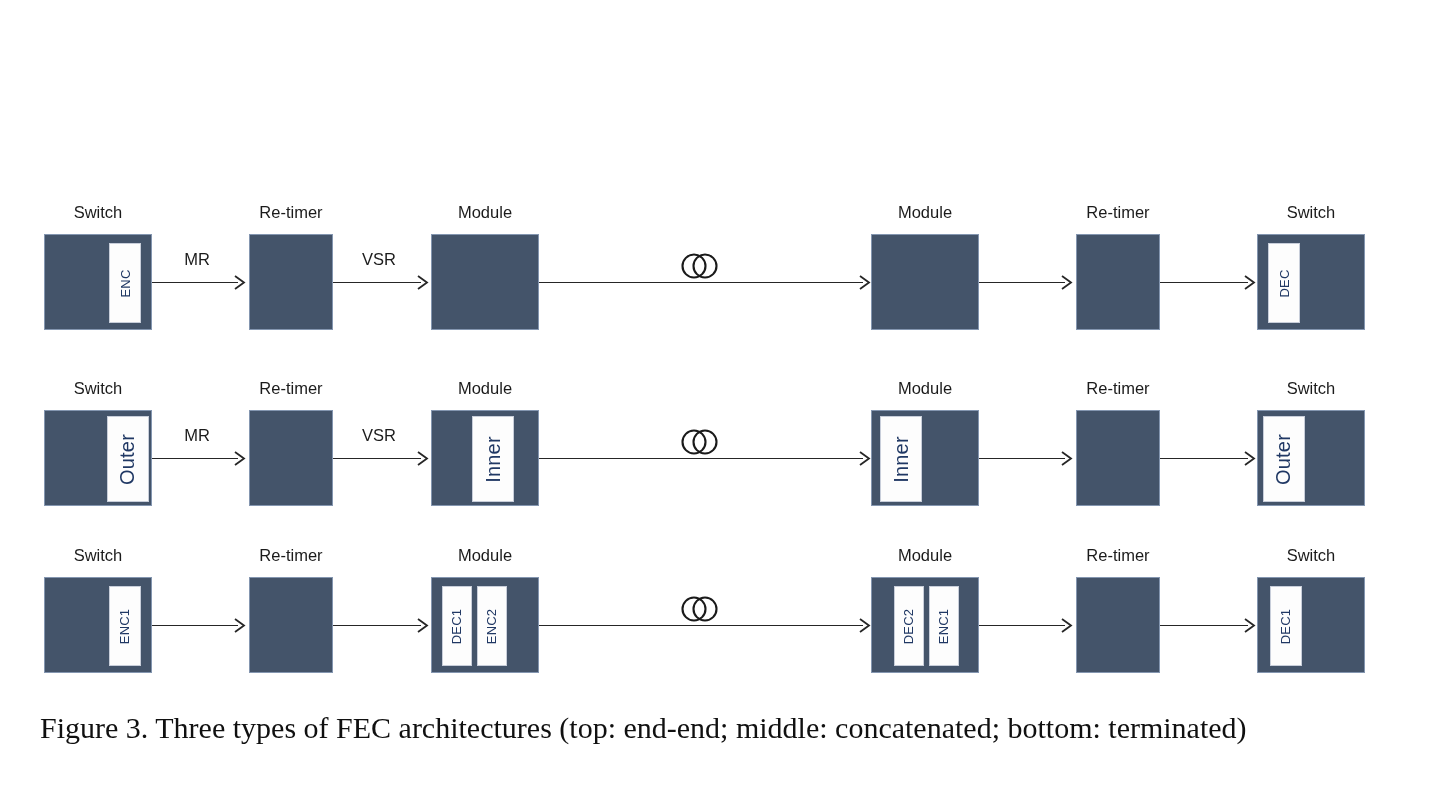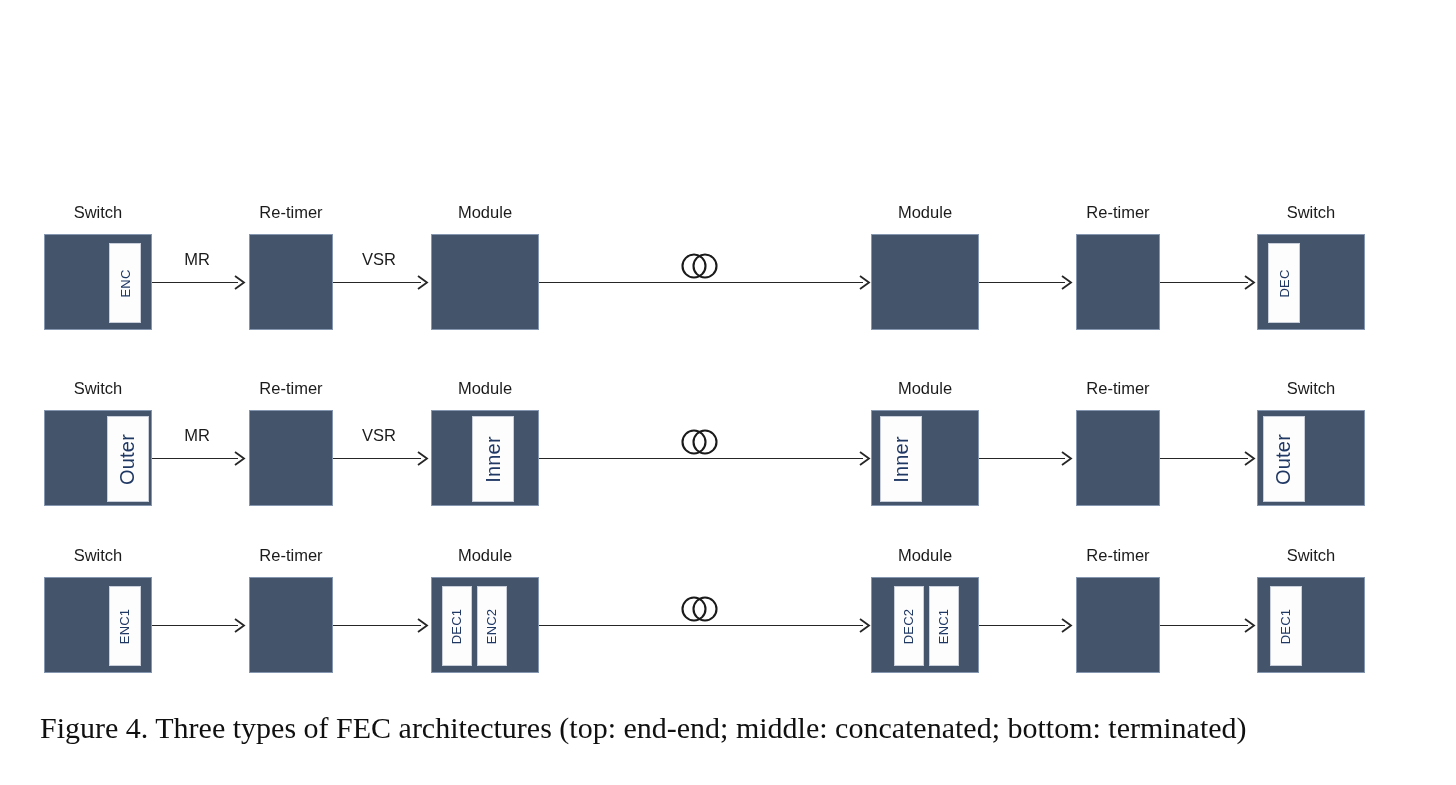--- a/index.html
+++ b/index.html
@@ -342,14 +342,14 @@
     </div>
 
     <div class="conn" style="left:1160px; top:88px; width:88px;"></div>
     <div class="arrowhead" style="left:1244px; top:81px;">
       <svg width="12" height="15" viewBox="0 0 12 15">
           <path d="M1 1 L10 7.5 L1 14" fill="none" stroke="#262626" stroke-width="1.8"></path>
         </svg>
     </div>
   </div>
 
-  <div id="caption">Figure 4. Three types of FEC architectures (top: end-end; middle: concatenated; bottom: terminated)</div>
+  <div id="caption">Figure 3. Three types of FEC architectures (top: end-end; middle: concatenated; bottom: terminated)</div>
 </div>
 
 </body></html>

